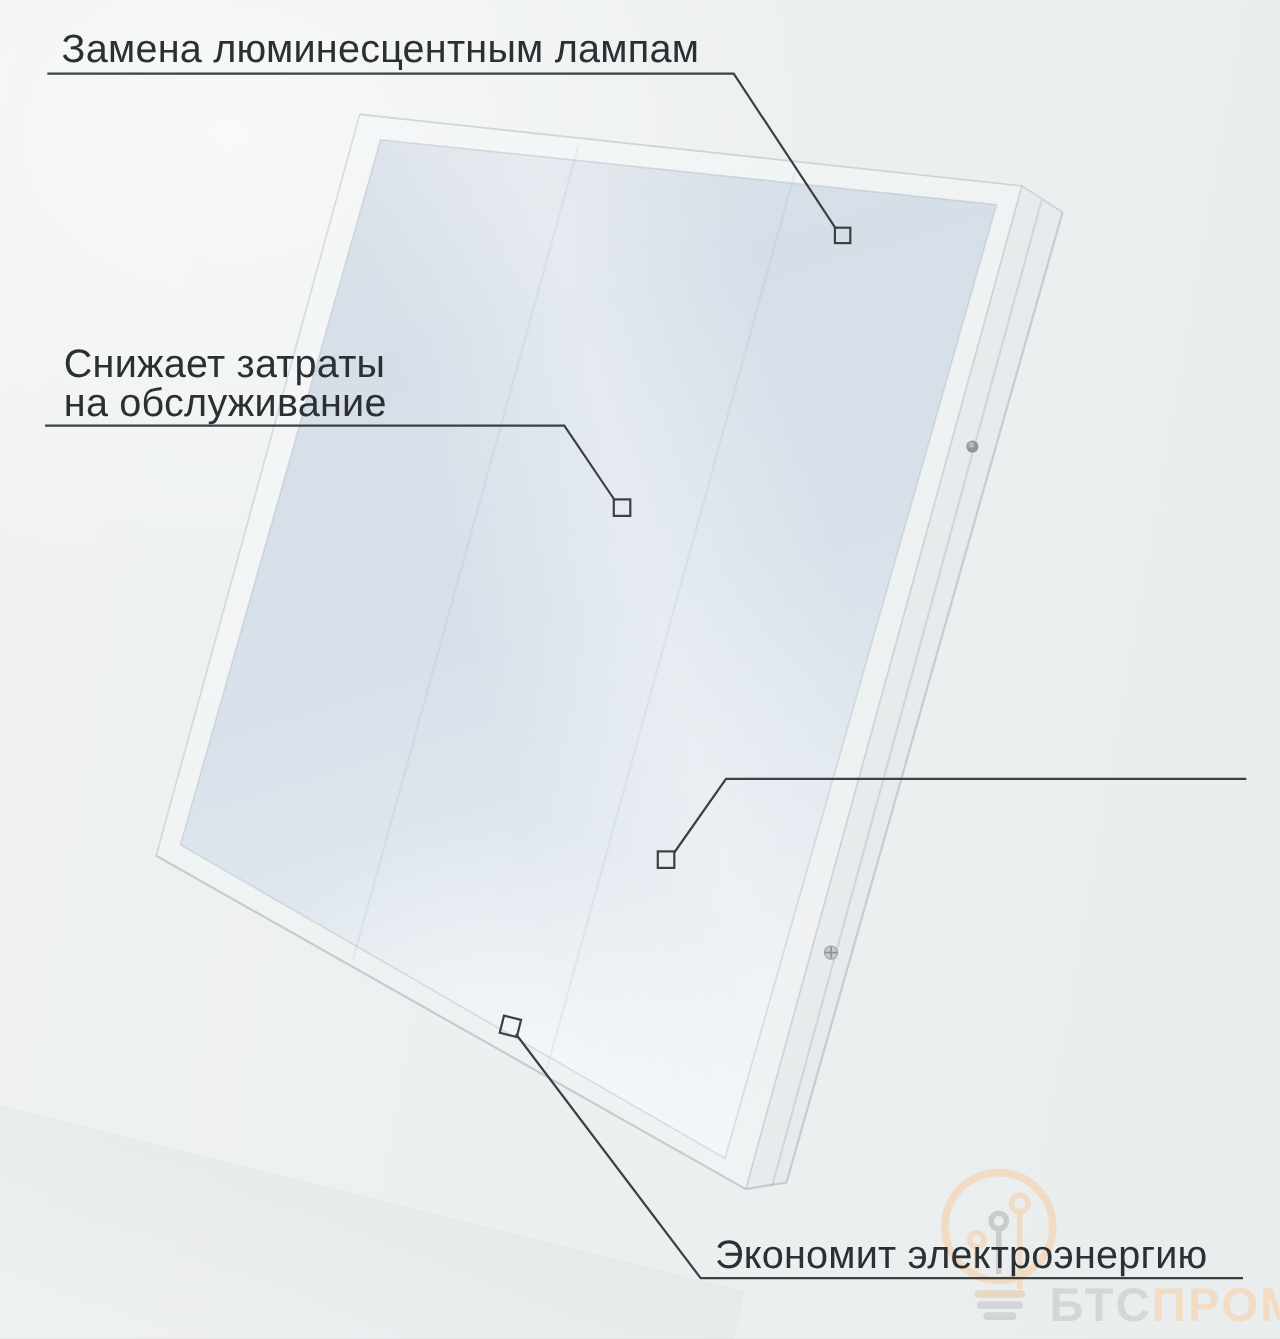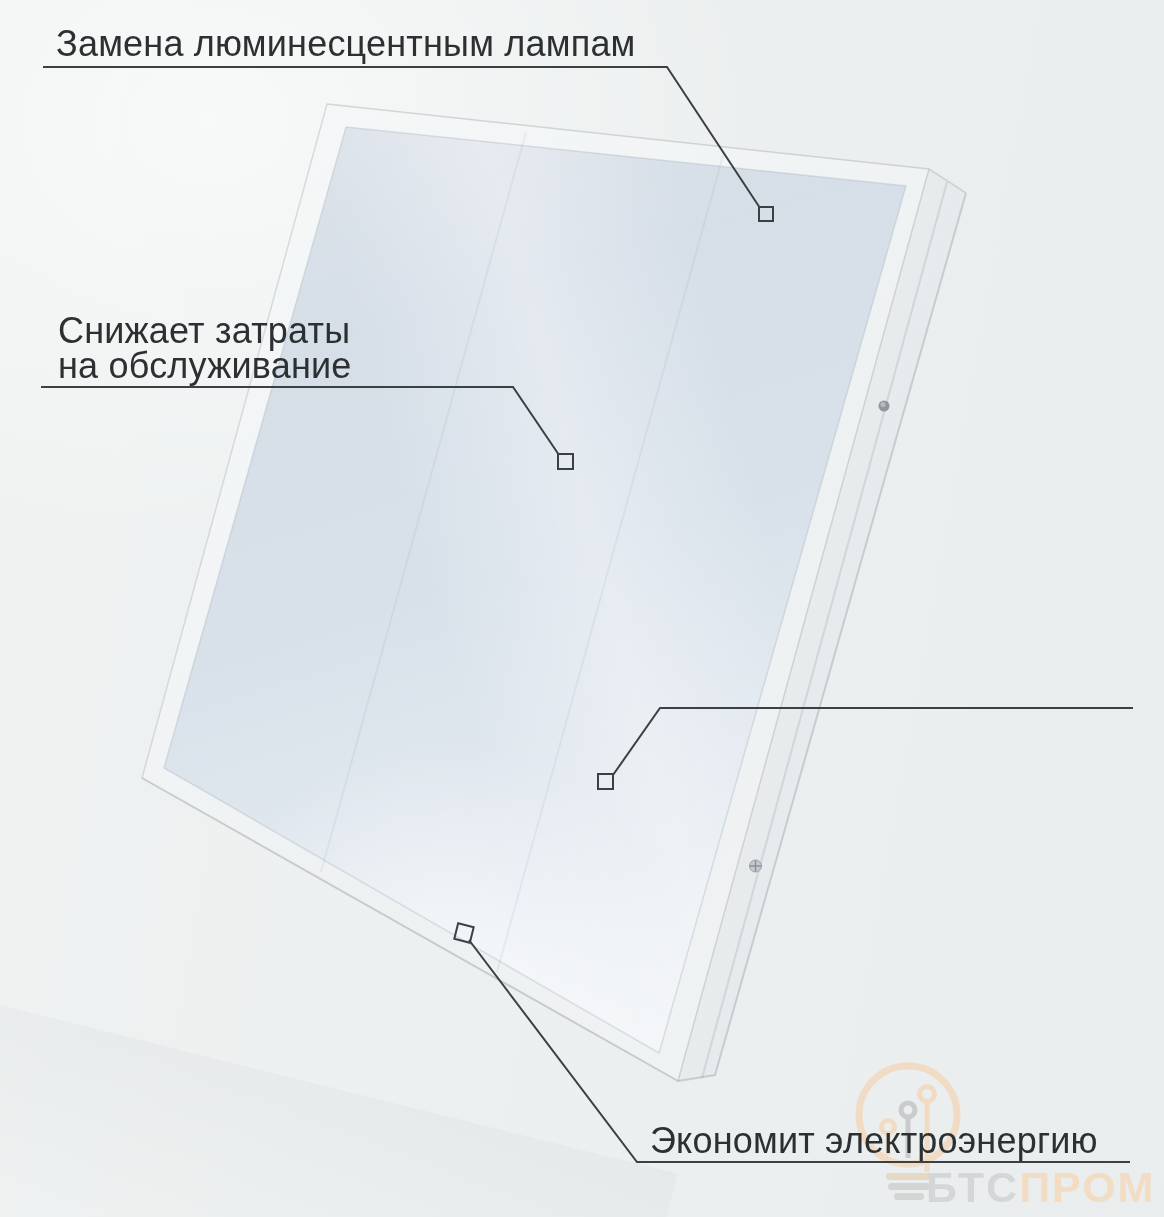--- a/index.html
+++ b/index.html
@@ -46,21 +46,21 @@
   .label-2{left:58px;top:313px;}
   .label-3{left:851px;top:629px;}
   .label-4{left:650px;top:1123px;text-align:center;}
   
   .watermark{position:absolute;left:849px;top:1055px;width:320px;height:160px;}
   .wm-icon{position:absolute;left:0;top:0;}
   .wm-text{
     position:absolute;left:77px;top:112px;font-size:43px;font-weight:700;
     letter-spacing:2px;line-height:40px;white-space:nowrap;
   }
-  .wm-gray{color:#d5d6d7;}
+  .wm-gray{color:#d5d6d7;margin-left:28px;}
   .wm-beige{color:#f2dcc4;}
   .overlay{position:absolute;left:0;top:0;}
 </style>
 </head>
 <body>
 
 <div class="canvas">
 
   <div class="layer bg"></div>
   <div class="floor-shade"></div>

